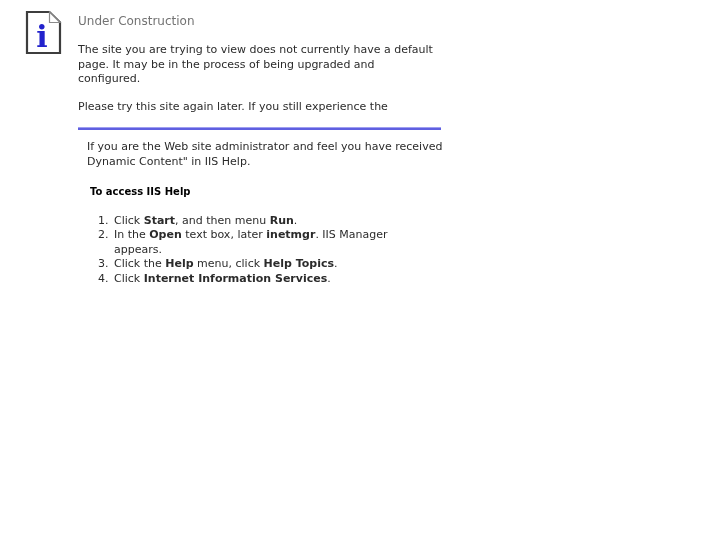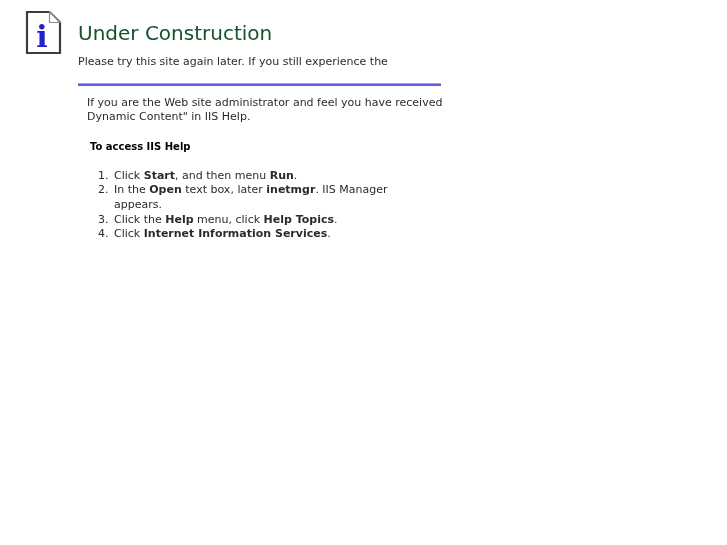--- a/index.html
+++ b/index.html
@@ -19,24 +19,24 @@
   .icon-cell {
     flex: 0 0 auto;
     margin-right: 16px;
   }
   .text-col {
     width: 363px;
     color: #2b2b2b;
     font-size: 11px;
   }
   .page-title {
-    font-size: 20px;
+    font-size: 12px;
     line-height: 22px;
-    color: #14532d;
-    margin: 12px 0 11px 0;
+    color: #737373;
+    margin: 0 0 11px 0;
     font-weight: normal;
   }
   .para {
     margin: 0 0 13px 0;
   }
   .ln {
     line-height: 14.6px;
     white-space: pre;
   }
   .rule {
@@ -80,20 +80,25 @@
       <path d="M2 2 H24.5 L35 12.5 V43 H2 Z" fill="#ffffff" stroke="#3d3d3d" stroke-width="2.2" stroke-linejoin="miter"></path>
       <path d="M24.5 2 L24.5 12.5 L35 12.5 Z" fill="#ffffff" stroke="#8a8a8a" stroke-width="1.2"></path>
       <text x="17" y="36.5" text-anchor="middle" font-family="DejaVu Serif, Liberation Serif, serif" font-size="30" font-weight="bold" fill="#2222cc">i</text>
     </svg>
   </div>
 
   <div class="text-col">
 
     <div class="page-title">Under Construction</div>
 
+    <div class="para">
+      <div class="ln">The site you are trying to view does not currently have a default</div>
+      <div class="ln">page. It may be in the process of being upgraded and</div>
+      <div class="ln">configured.</div>
+    </div>
 
     <div class="para">
       <div class="ln">Please try this site again later. If you still experience the</div>
     </div>
 
     <div class="rule"></div>
 
     <div class="para-admin">
       <div class="ln">If you are the Web site administrator and feel you have received</div>
       <div class="ln">Dynamic Content" in IIS Help.</div>

